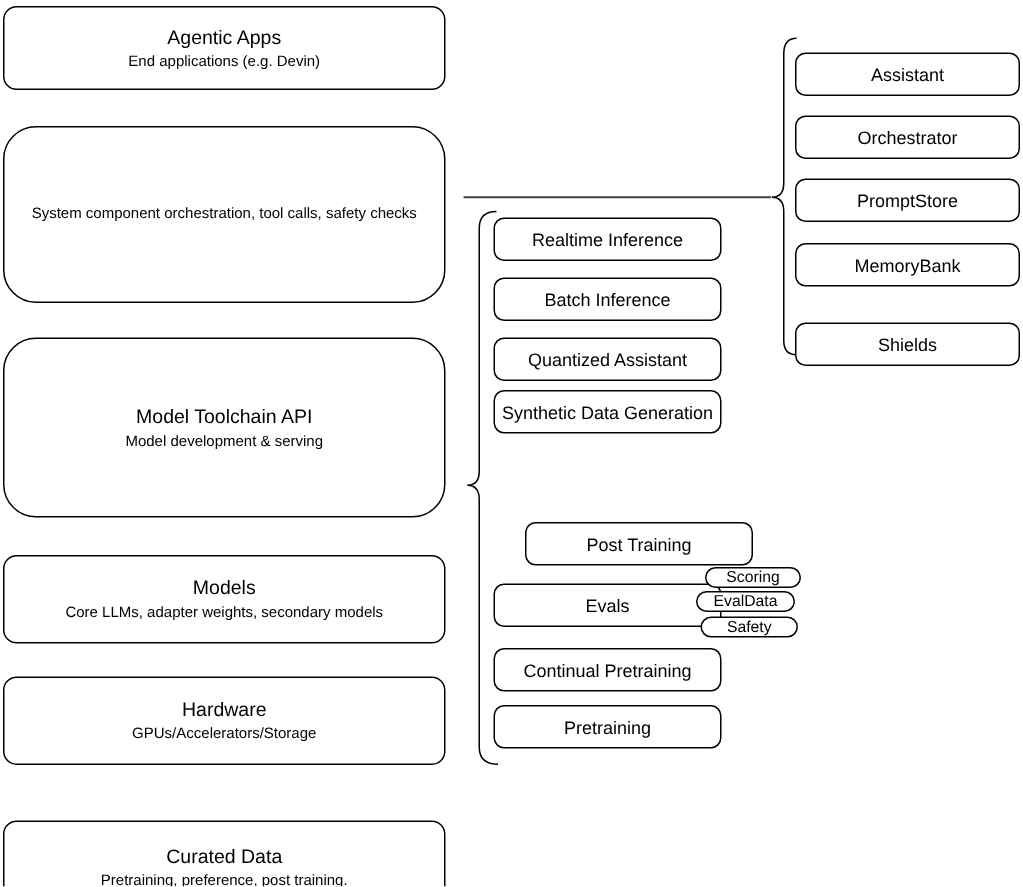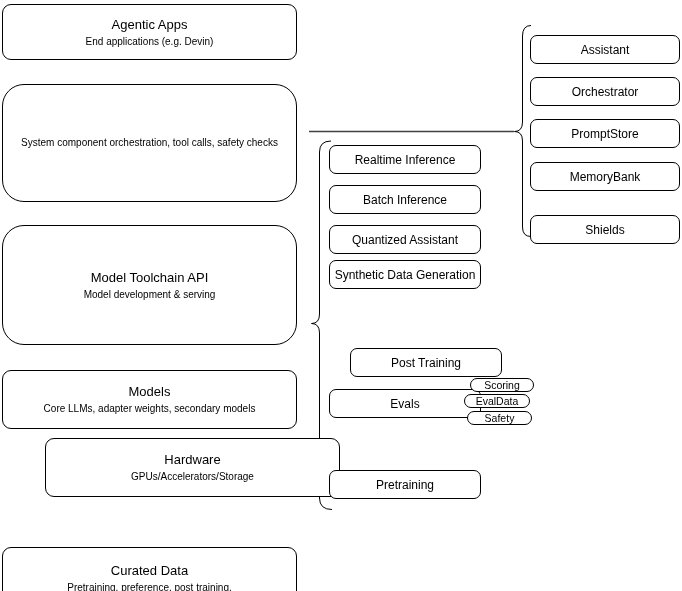--- a/index.html
+++ b/index.html
@@ -86,21 +86,21 @@
   <div class="node lbox tall" style="top:225px;height:120px;justify-content:center;">
     <div class="title">Model Toolchain API</div>
     <div class="subtitle">Model development &amp; serving</div>
   </div>
 
   <div class="node lbox" style="top:370px;height:59px;">
     <div class="title">Models</div>
     <div class="subtitle">Core LLMs, adapter weights, secondary models</div>
   </div>
 
-  <div class="node lbox" style="top:438px;height:59px;margin-left:43px;">
+  <div class="node lbox" style="top:451px;height:59px;">
     <div class="title">Hardware</div>
     <div class="subtitle">GPUs/Accelerators/Storage</div>
   </div>
 
   <div class="node lbox" style="top:547px;height:62px;">
     <div class="title">Curated Data</div>
     <div class="subtitle">Pretraining, preference, post training.</div>
   </div>
 
   <div class="node mbox" style="top:145px;">
@@ -113,20 +113,23 @@
     <span>Quantized Assistant</span>
   </div>
   <div class="node mbox" style="top:260px;">
     <span>Synthetic Data Generation</span>
   </div>
   <div class="node mbox" style="top:348px;margin-left:21px;">
     <span>Post Training</span>
   </div>
   <div class="node mbox" style="top:389px;">
     <span>Evals</span>
+  </div>
+  <div class="node mbox" style="top:432px;">
+    <span>Continual Pretraining</span>
   </div>
   <div class="node mbox" style="top:470px;">
     <span>Pretraining</span>
   </div>
 
   <div class="pill" style="left:470px;top:378px;width:64px;">
     <span>Scoring</span>
   </div>
   <div class="pill" style="left:464px;top:394px;width:66px;">
     <span>EvalData</span>

